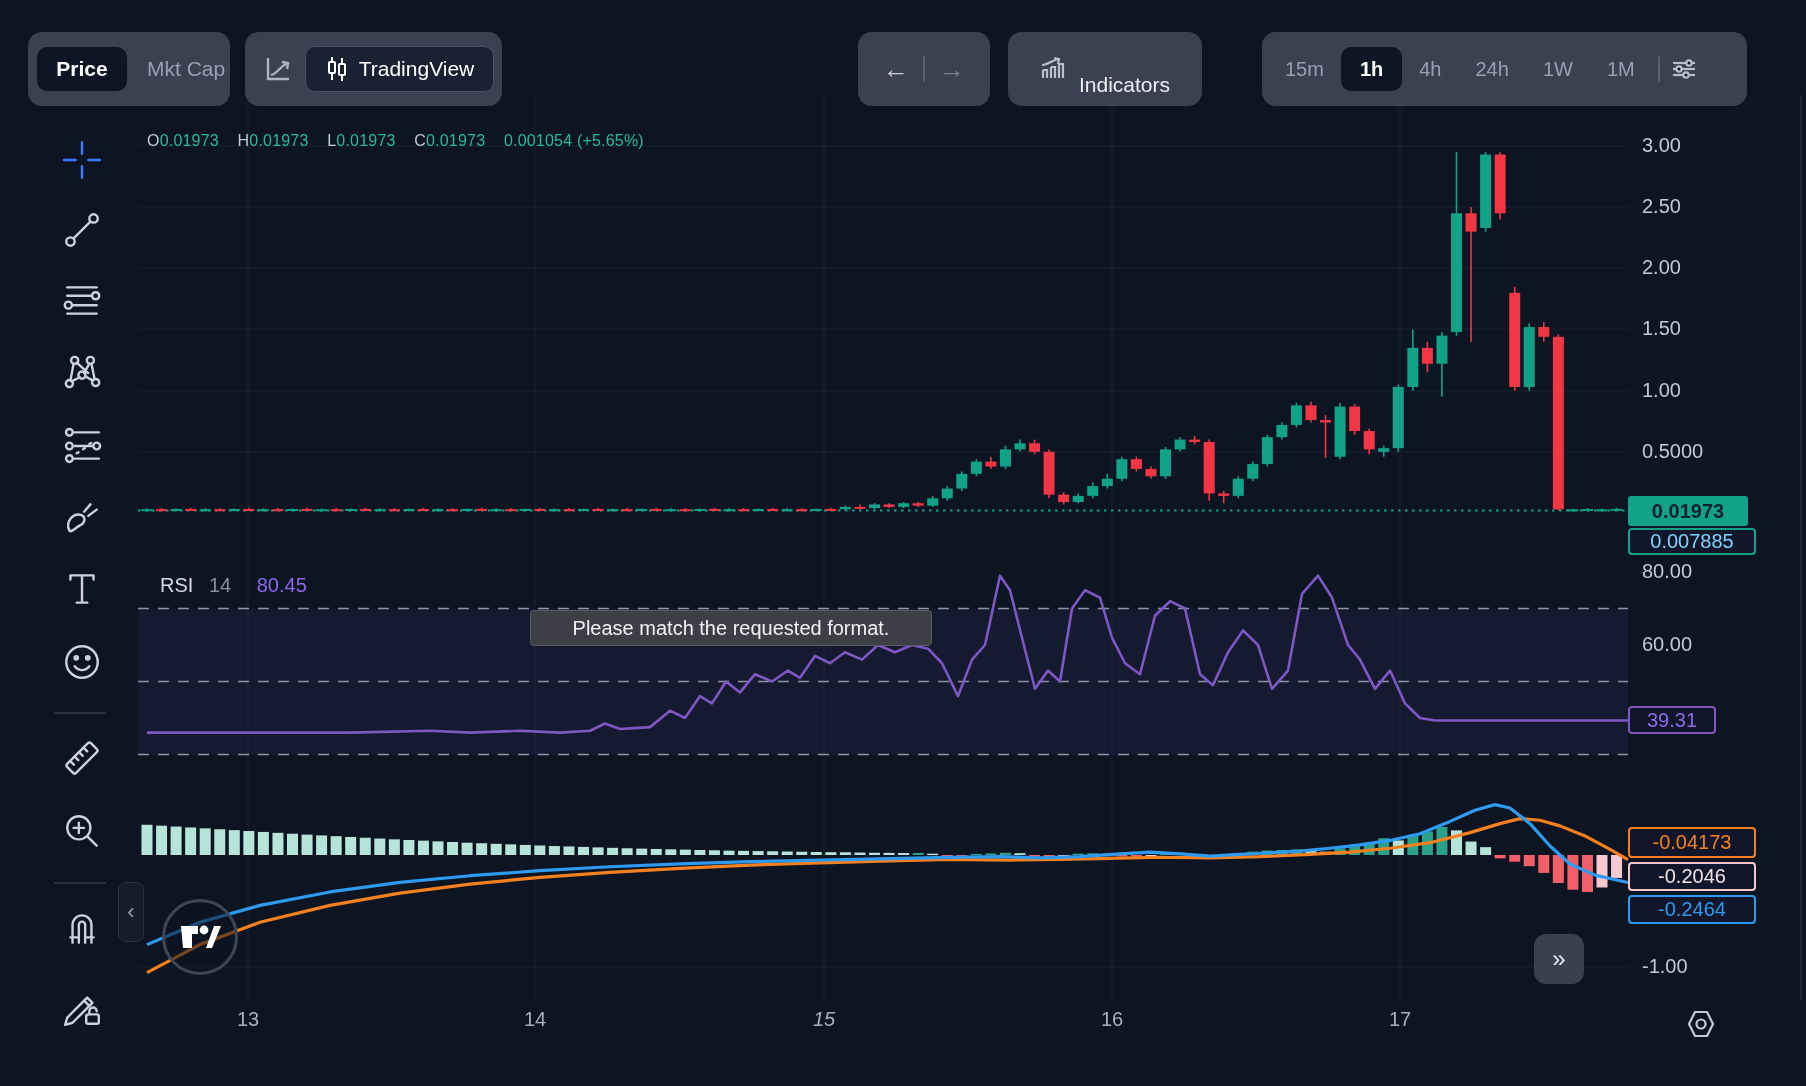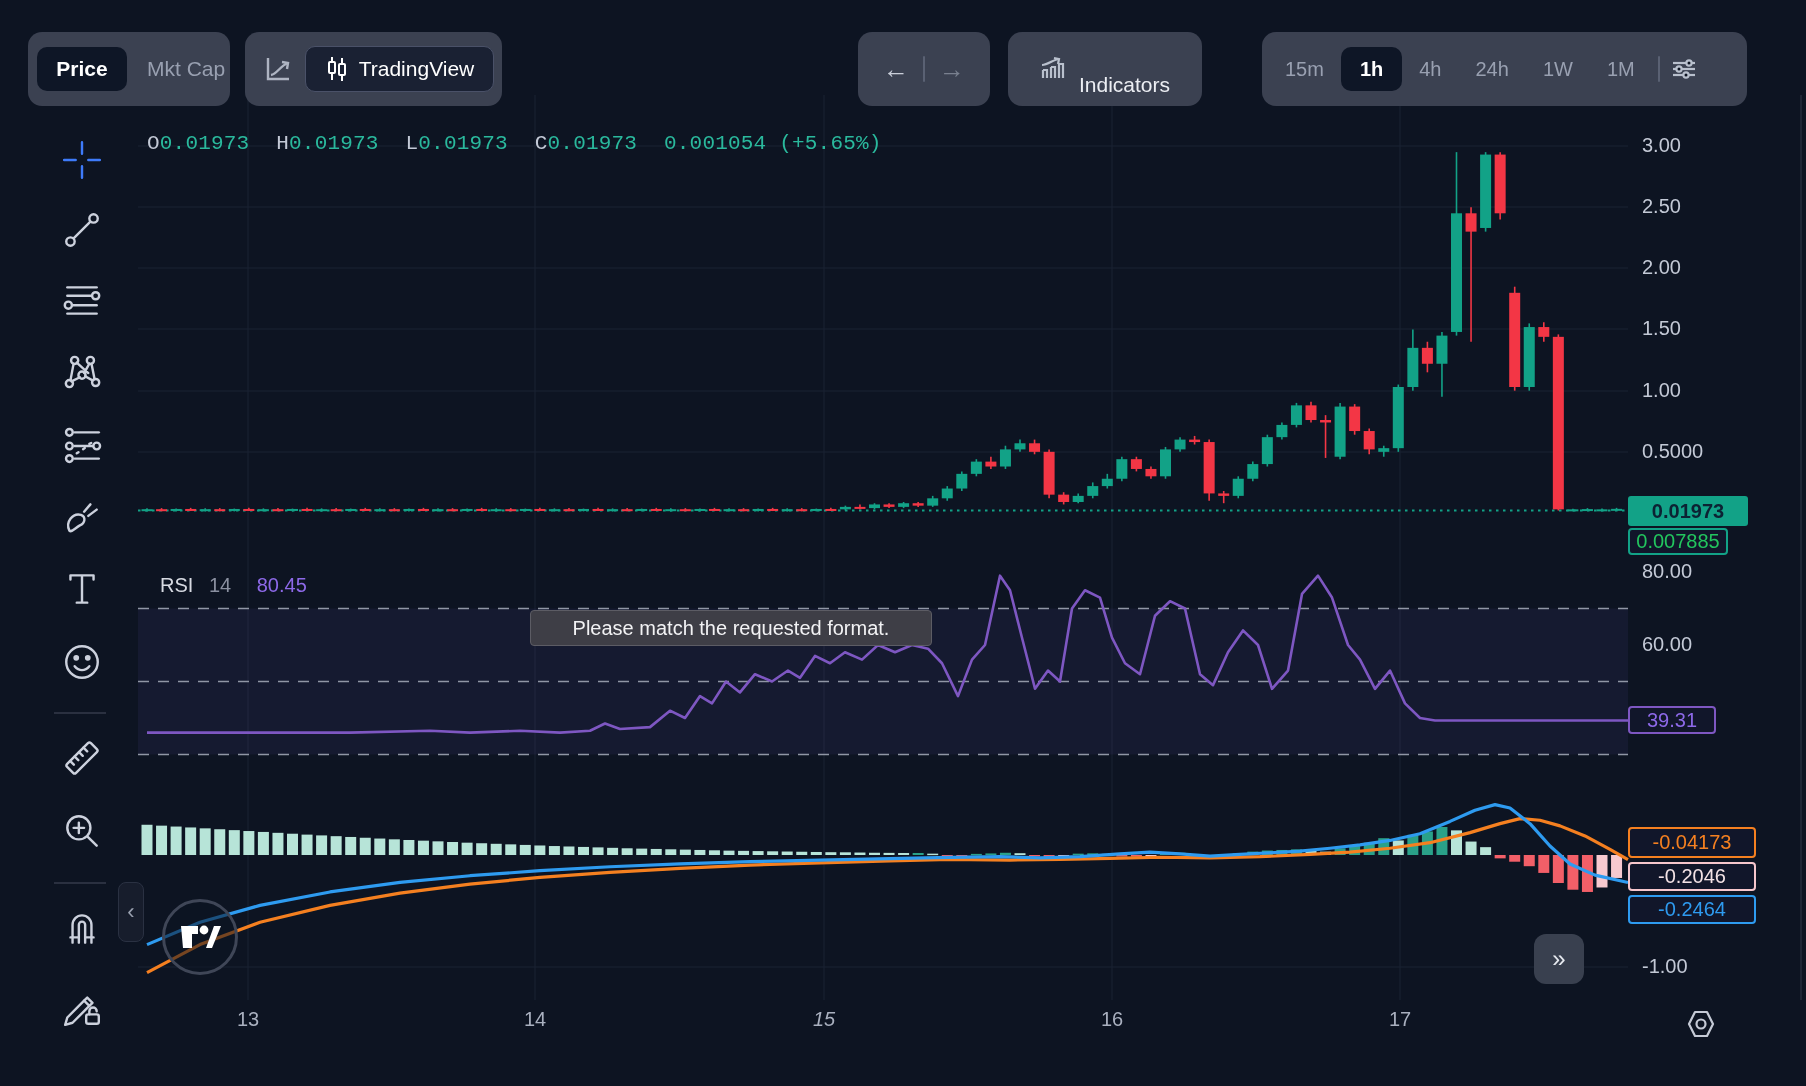--- a/index.html
+++ b/index.html
@@ -15,21 +15,21 @@
   .tab-ghost{color:#99a0b1;font-size:21px;text-align:right;}
   .tf{color:#99a0b1;font-size:20px;padding:0 17px;height:44px;display:flex;align-items:center;border-radius:10px;cursor:default;}
   .tf.active{background:#0e1626;color:#fff;font-weight:700;padding:0 19px;}
   .vdiv{width:2px;height:26px;background:#5a6173;border-radius:1px;}
   
   .tool{position:absolute;left:60px;width:44px;height:44px;display:flex;align-items:center;
         justify-content:center;color:#ccd1dd;z-index:6;}
   .tool.blue{color:#3e7bfa;}
   .sidediv{position:absolute;left:54px;width:52px;height:2px;background:#2a3040;z-index:6;}
   
-  .ohlc{position:absolute;left:147px;top:132px;font-size:21px;z-index:4;letter-spacing:.2px;font-family:Liberation Mono, monospace;}
+  .ohlc{position:absolute;left:147px;top:132px;font-size:16px;z-index:4;letter-spacing:.2px;}
   .ohlc .k{color:#c3c9d6;}
   .ohlc .v{color:#2ab99d;}
   .ytick{position:absolute;left:1642px;font-size:20px;color:#c3c9d6;z-index:4;}
   .xtick{position:absolute;top:1008px;font-size:20px;color:#a9b0bf;z-index:4;transform:translateX(-50%);}
   .panel-h{position:absolute;font-size:20px;z-index:4;}
   .badge{position:absolute;left:1628px;z-index:4;border-radius:4px;display:flex;align-items:center;
          justify-content:center;font-size:20px;background:#11162a;}
   .tooltip{position:absolute;left:530px;top:610px;width:400px;height:34px;background:#3e3e46;
            border:1px solid #5c5c64;border-radius:4px;color:#f2f2f4;font-size:20px;display:flex;
            align-items:center;justify-content:center;z-index:8;}
@@ -575,21 +575,21 @@
   <div class="ytick" style="top:134px;">3.00</div>
   <div class="ytick" style="top:195px;">2.50</div>
   <div class="ytick" style="top:256px;">2.00</div>
   <div class="ytick" style="top:317px;">1.50</div>
   <div class="ytick" style="top:379px;">1.00</div>
   <div class="ytick" style="top:440px;">0.5000</div>
 
   <div class="badge" style="top:496px;width:120px;height:30px;background:#12a287;color:#0c2233;font-weight:bold;border-radius:3px;">
       <span>0.01973</span>
     </div>
-  <div class="badge" style="top:528px;width:100px;height:27px;border:2px solid #12a287;color:#22c55e;box-sizing:border-box;">
+  <div class="badge" style="top:528px;width:128px;height:27px;border:2px solid #12a287;color:#7dd3fc;box-sizing:border-box;">
       <span>0.007885</span>
     </div>
 
   <div class="ytick" style="top:560px;">80.00</div>
   <div class="ytick" style="top:633px;">60.00</div>
   <div class="badge" style="top:706px;width:88px;height:28px;border:2px solid #7e57c2;color:#8d69e8;box-sizing:border-box;">
       <span>39.31</span>
     </div>
 
   <div class="badge" style="top:827px;width:128px;height:31px;border:2px solid #f58020;color:#f58020;box-sizing:border-box;">

